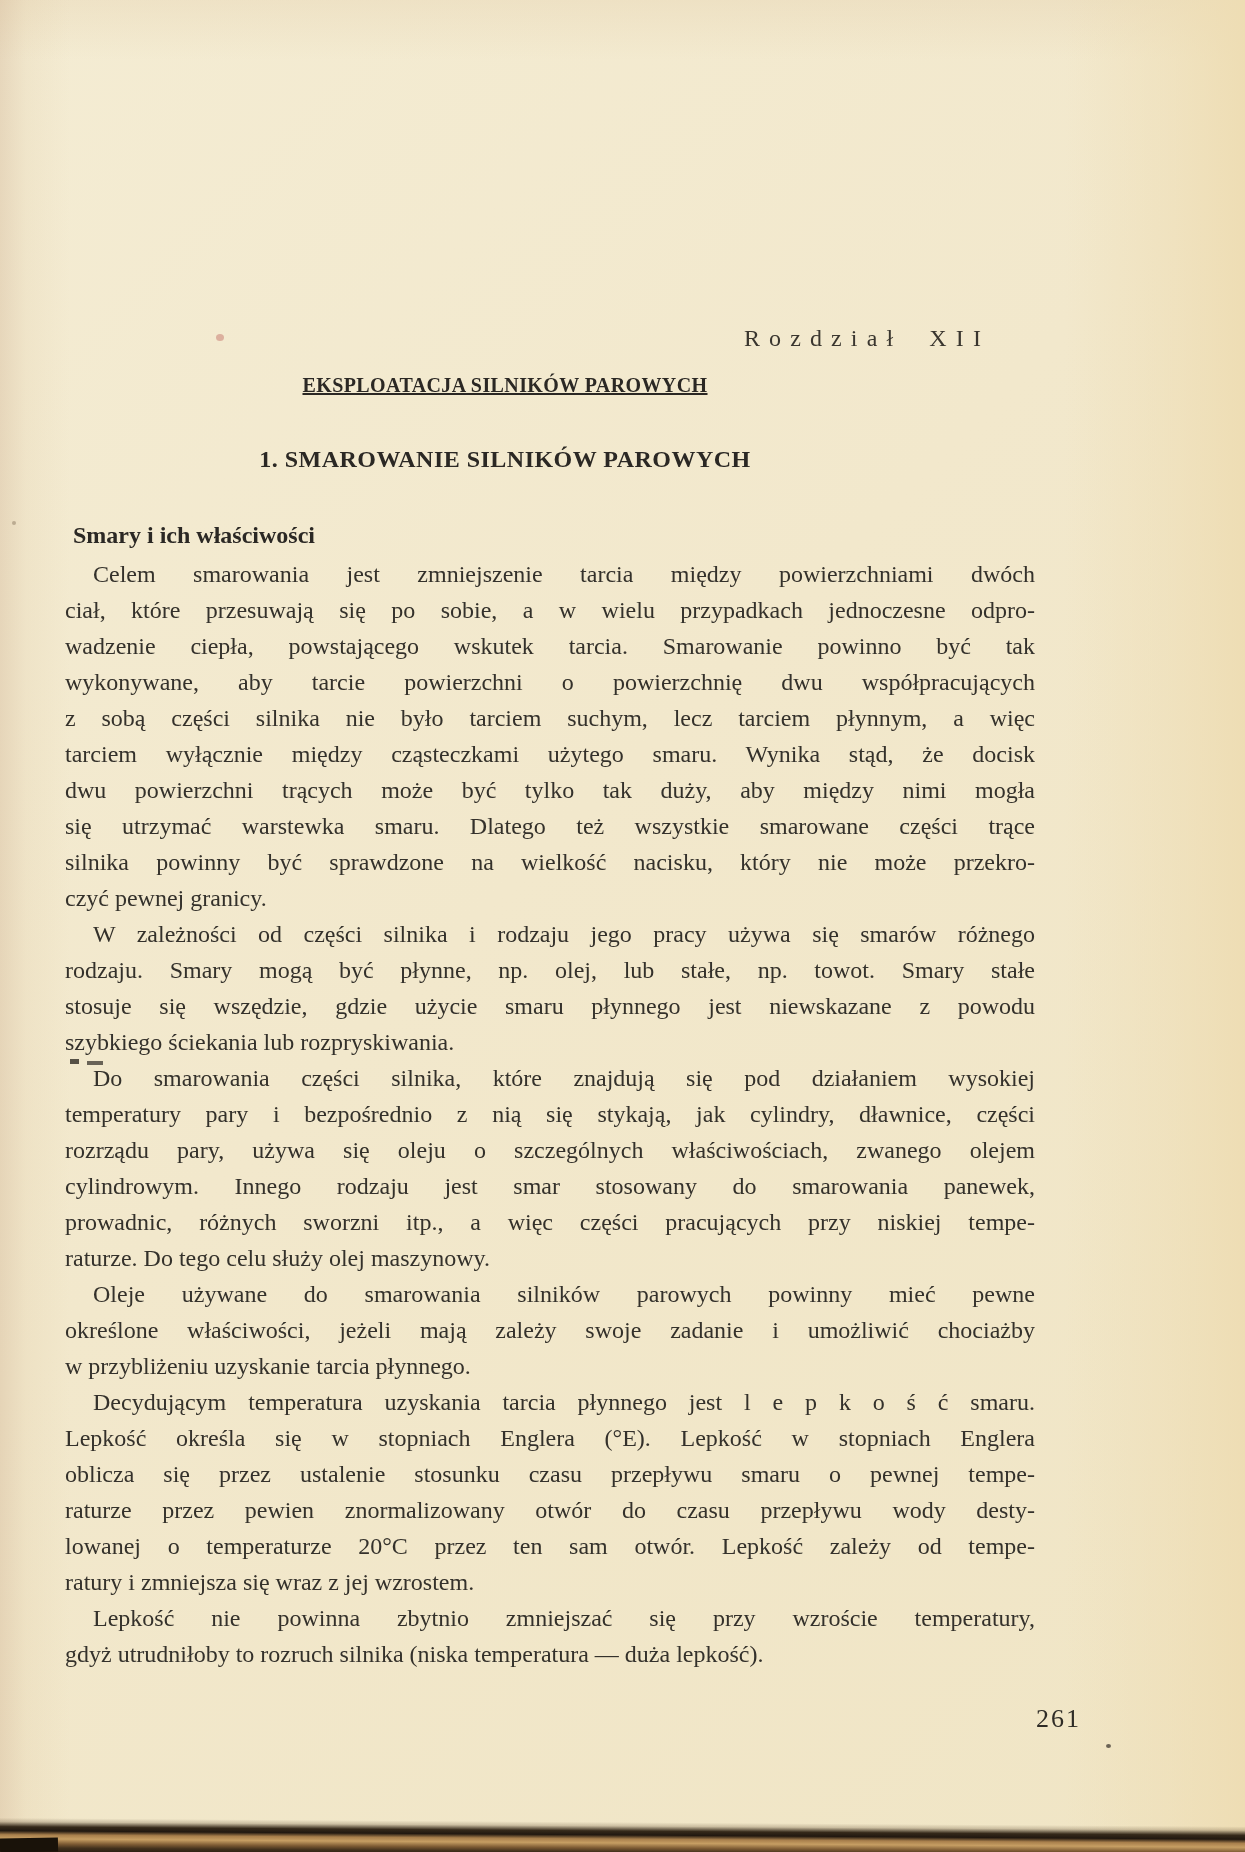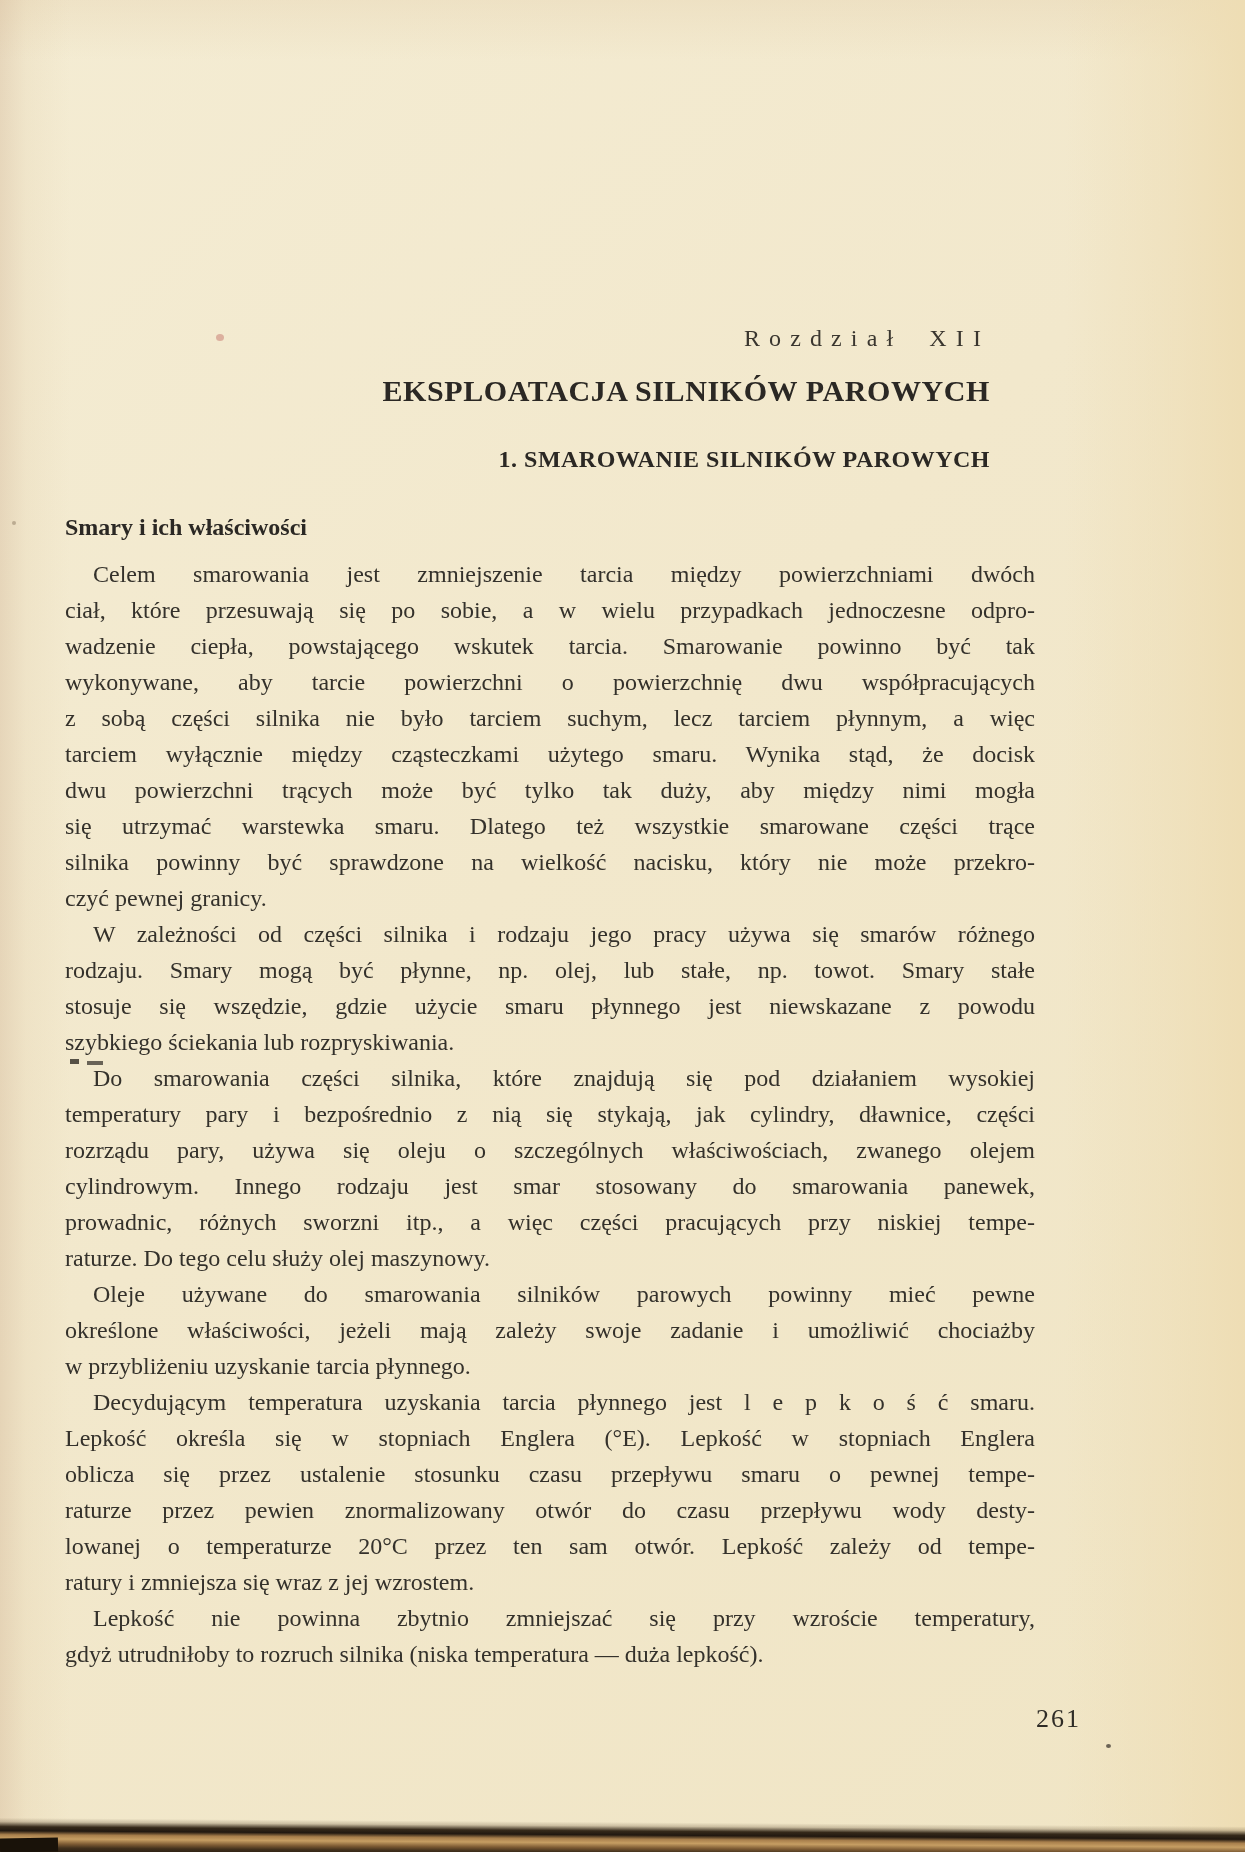--- a/index.html
+++ b/index.html
@@ -8,24 +8,24 @@
   .page{position:absolute;top:0;left:0;width:1245px;height:1852px;
         background:
           linear-gradient(90deg, rgba(196,160,128,.28) 0px, rgba(210,180,140,.12) 26px, rgba(0,0,0,0) 70px),
           linear-gradient(270deg, #eeddb4 0px, rgba(238,221,180,.55) 70px, rgba(0,0,0,0) 180px),
           linear-gradient(180deg, rgba(222,198,160,.25) 0px, rgba(0,0,0,0) 60px),
           linear-gradient(135deg,#f4ecd3 0%, #f2e8cc 45%, #f0e5c5 100%);
         color:#33302b;}
   .chapter-label{position:absolute;top:325px;left:20px;width:970px;
         text-align:right;font-size:24px;letter-spacing:.38em;word-spacing:.5em;color:#3a362f;}
   .main-title{position:absolute;top:374px;left:20px;width:970px;margin:0;
-        text-align:right;font-size:30px;font-weight:700;letter-spacing:.02em;color:#2b2824;}
+        text-align:center;font-size:20px;font-weight:700;letter-spacing:.02em;color:#2b2824;text-decoration:underline;}
   .section-title{position:absolute;top:446px;left:20px;width:970px;margin:0;
-        text-align:right;font-size:24px;font-weight:700;letter-spacing:.02em;color:#2b2824;}
-  .subheading{position:absolute;top:514px;left:65px;margin:0;
+        text-align:center;font-size:24px;font-weight:700;letter-spacing:.02em;color:#2b2824;}
+  .subheading{position:absolute;top:514px;left:65px;margin:8px;
         font-size:24px;font-weight:700;color:#2b2824;}
   .body-text{position:absolute;top:556px;left:65px;width:970px;font-size:24px;color:#34312b;}
   .line{height:36px;line-height:36px;text-align:justify;text-align-last:justify;
         white-space:nowrap;overflow:visible;}
   .line.plast{text-align-last:left;}
   .line.first{padding-left:28px;}
   .page-number{position:absolute;top:1704px;left:1036px;font-size:26px;
         letter-spacing:2px;color:#2f2c26;}
   
   .artifact-dash-a{position:absolute;top:1059px;left:70px;width:9px;height:5px;background:#3b362e;opacity:.85;}

